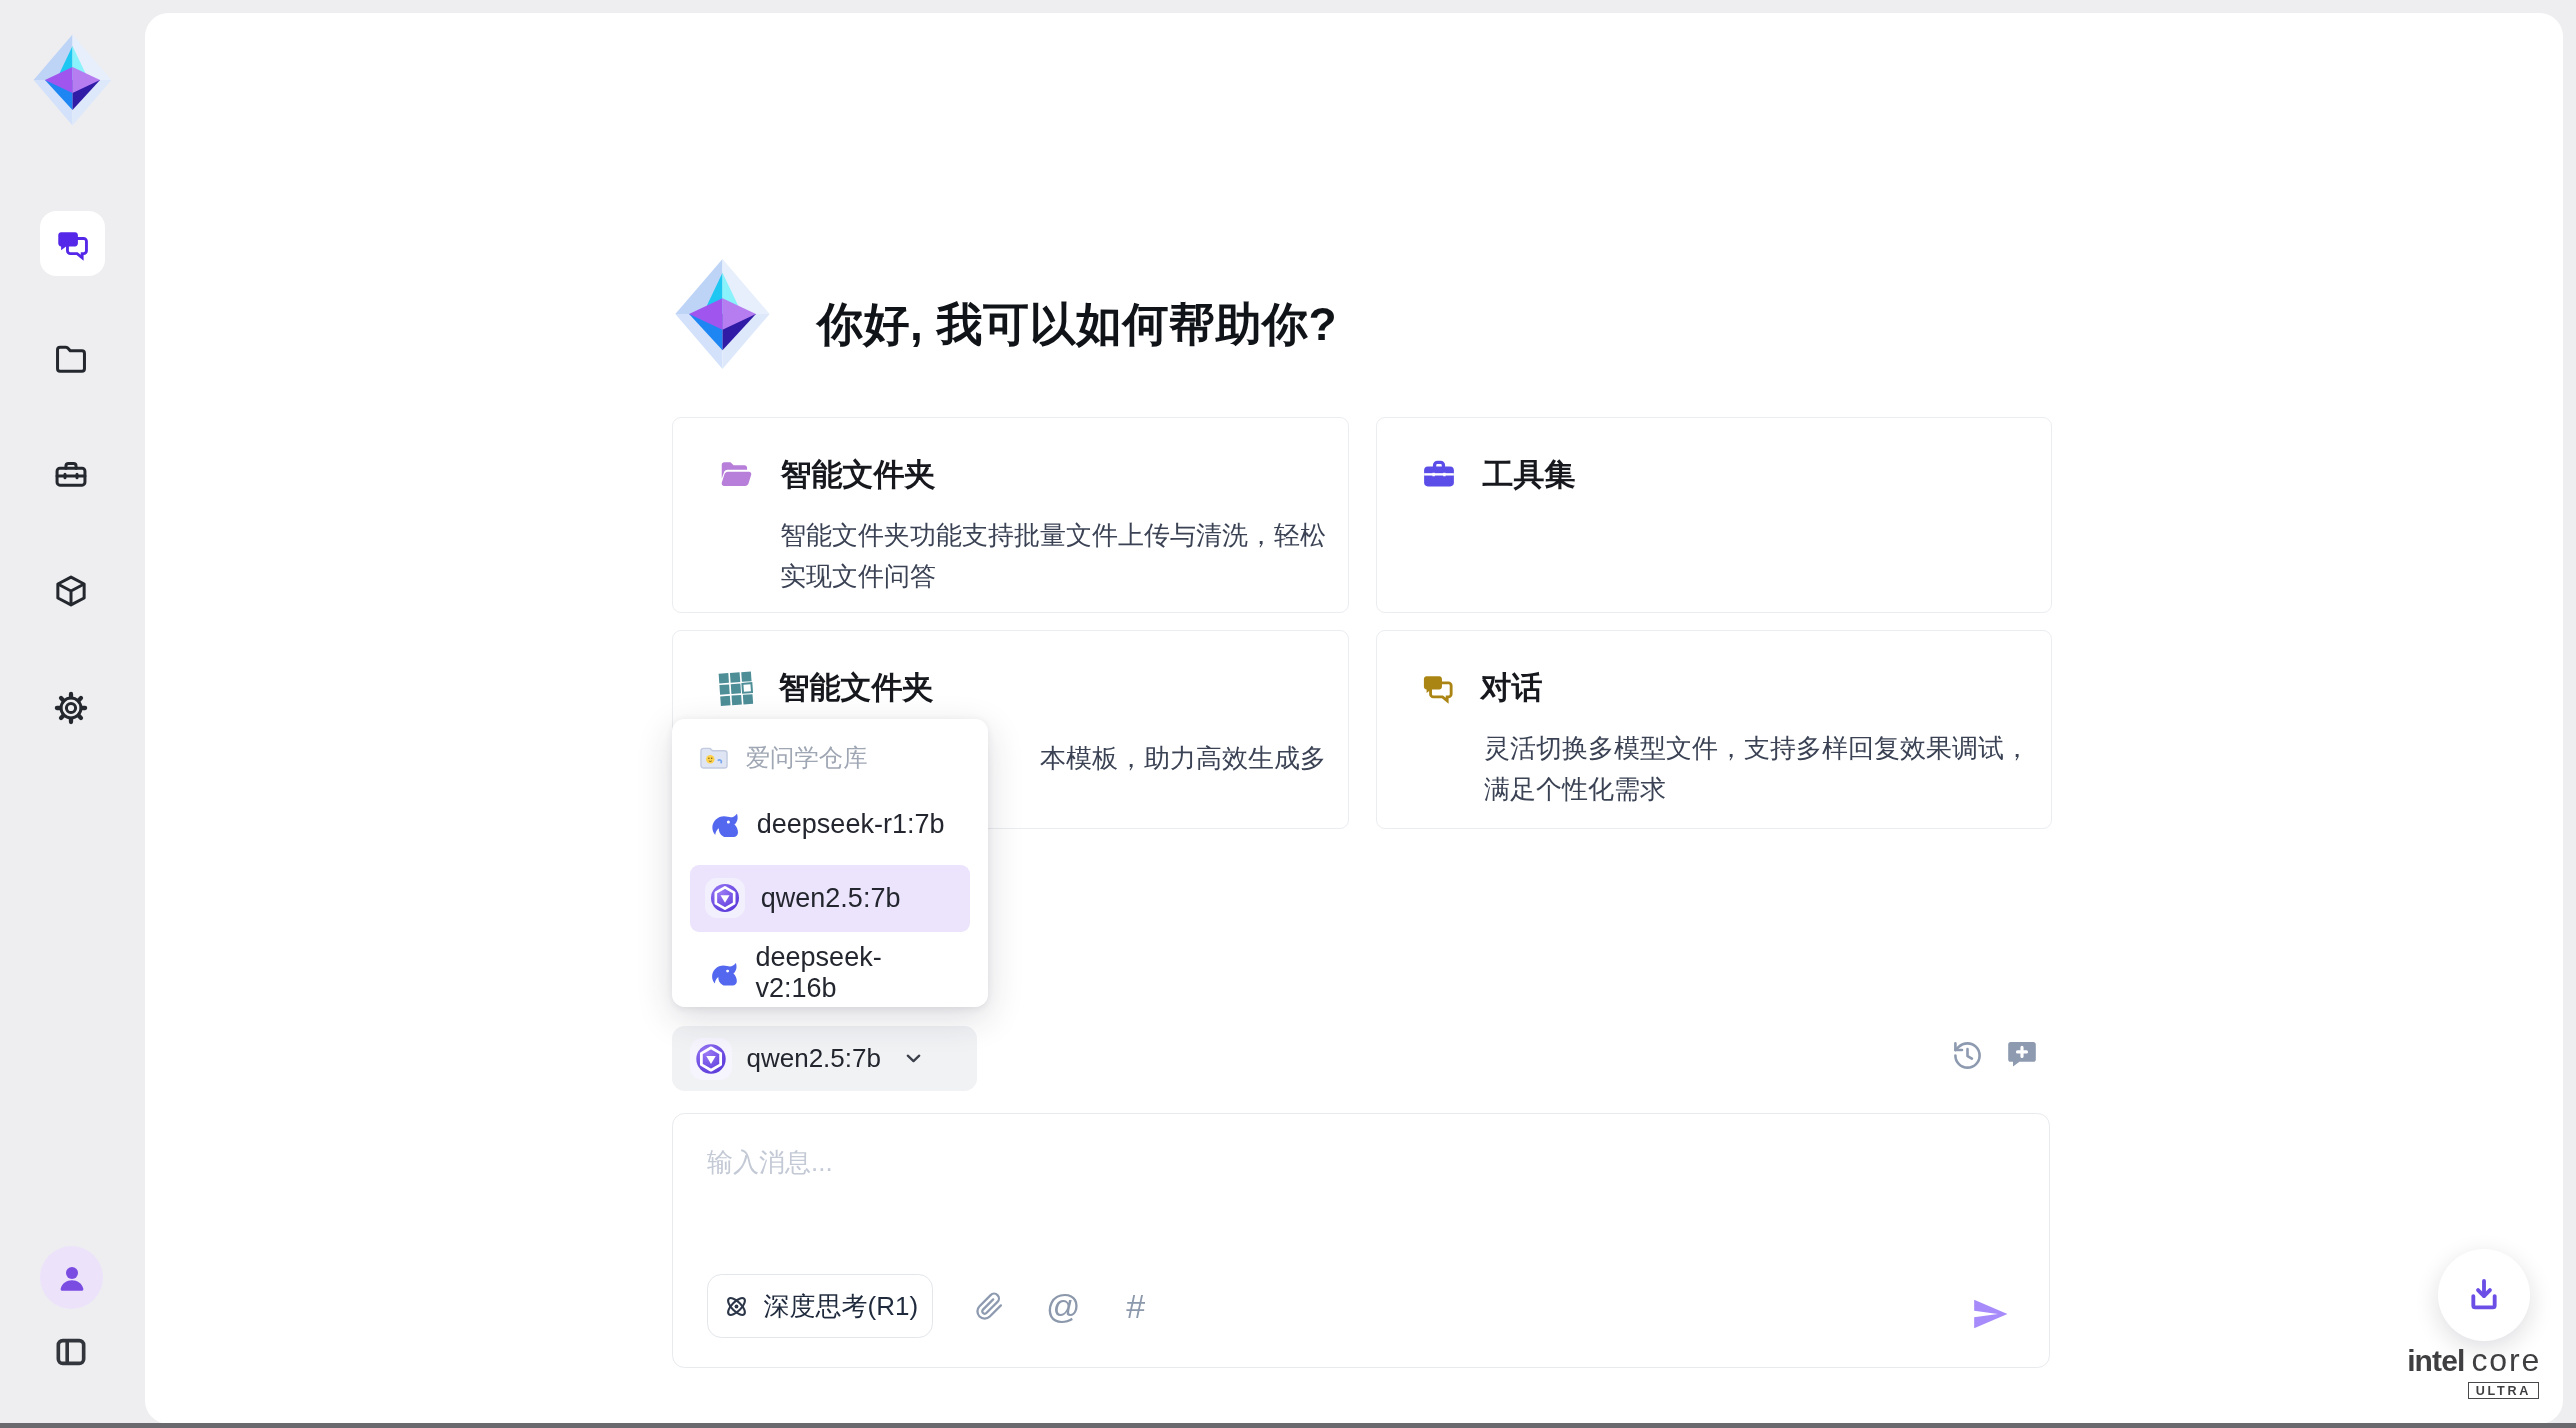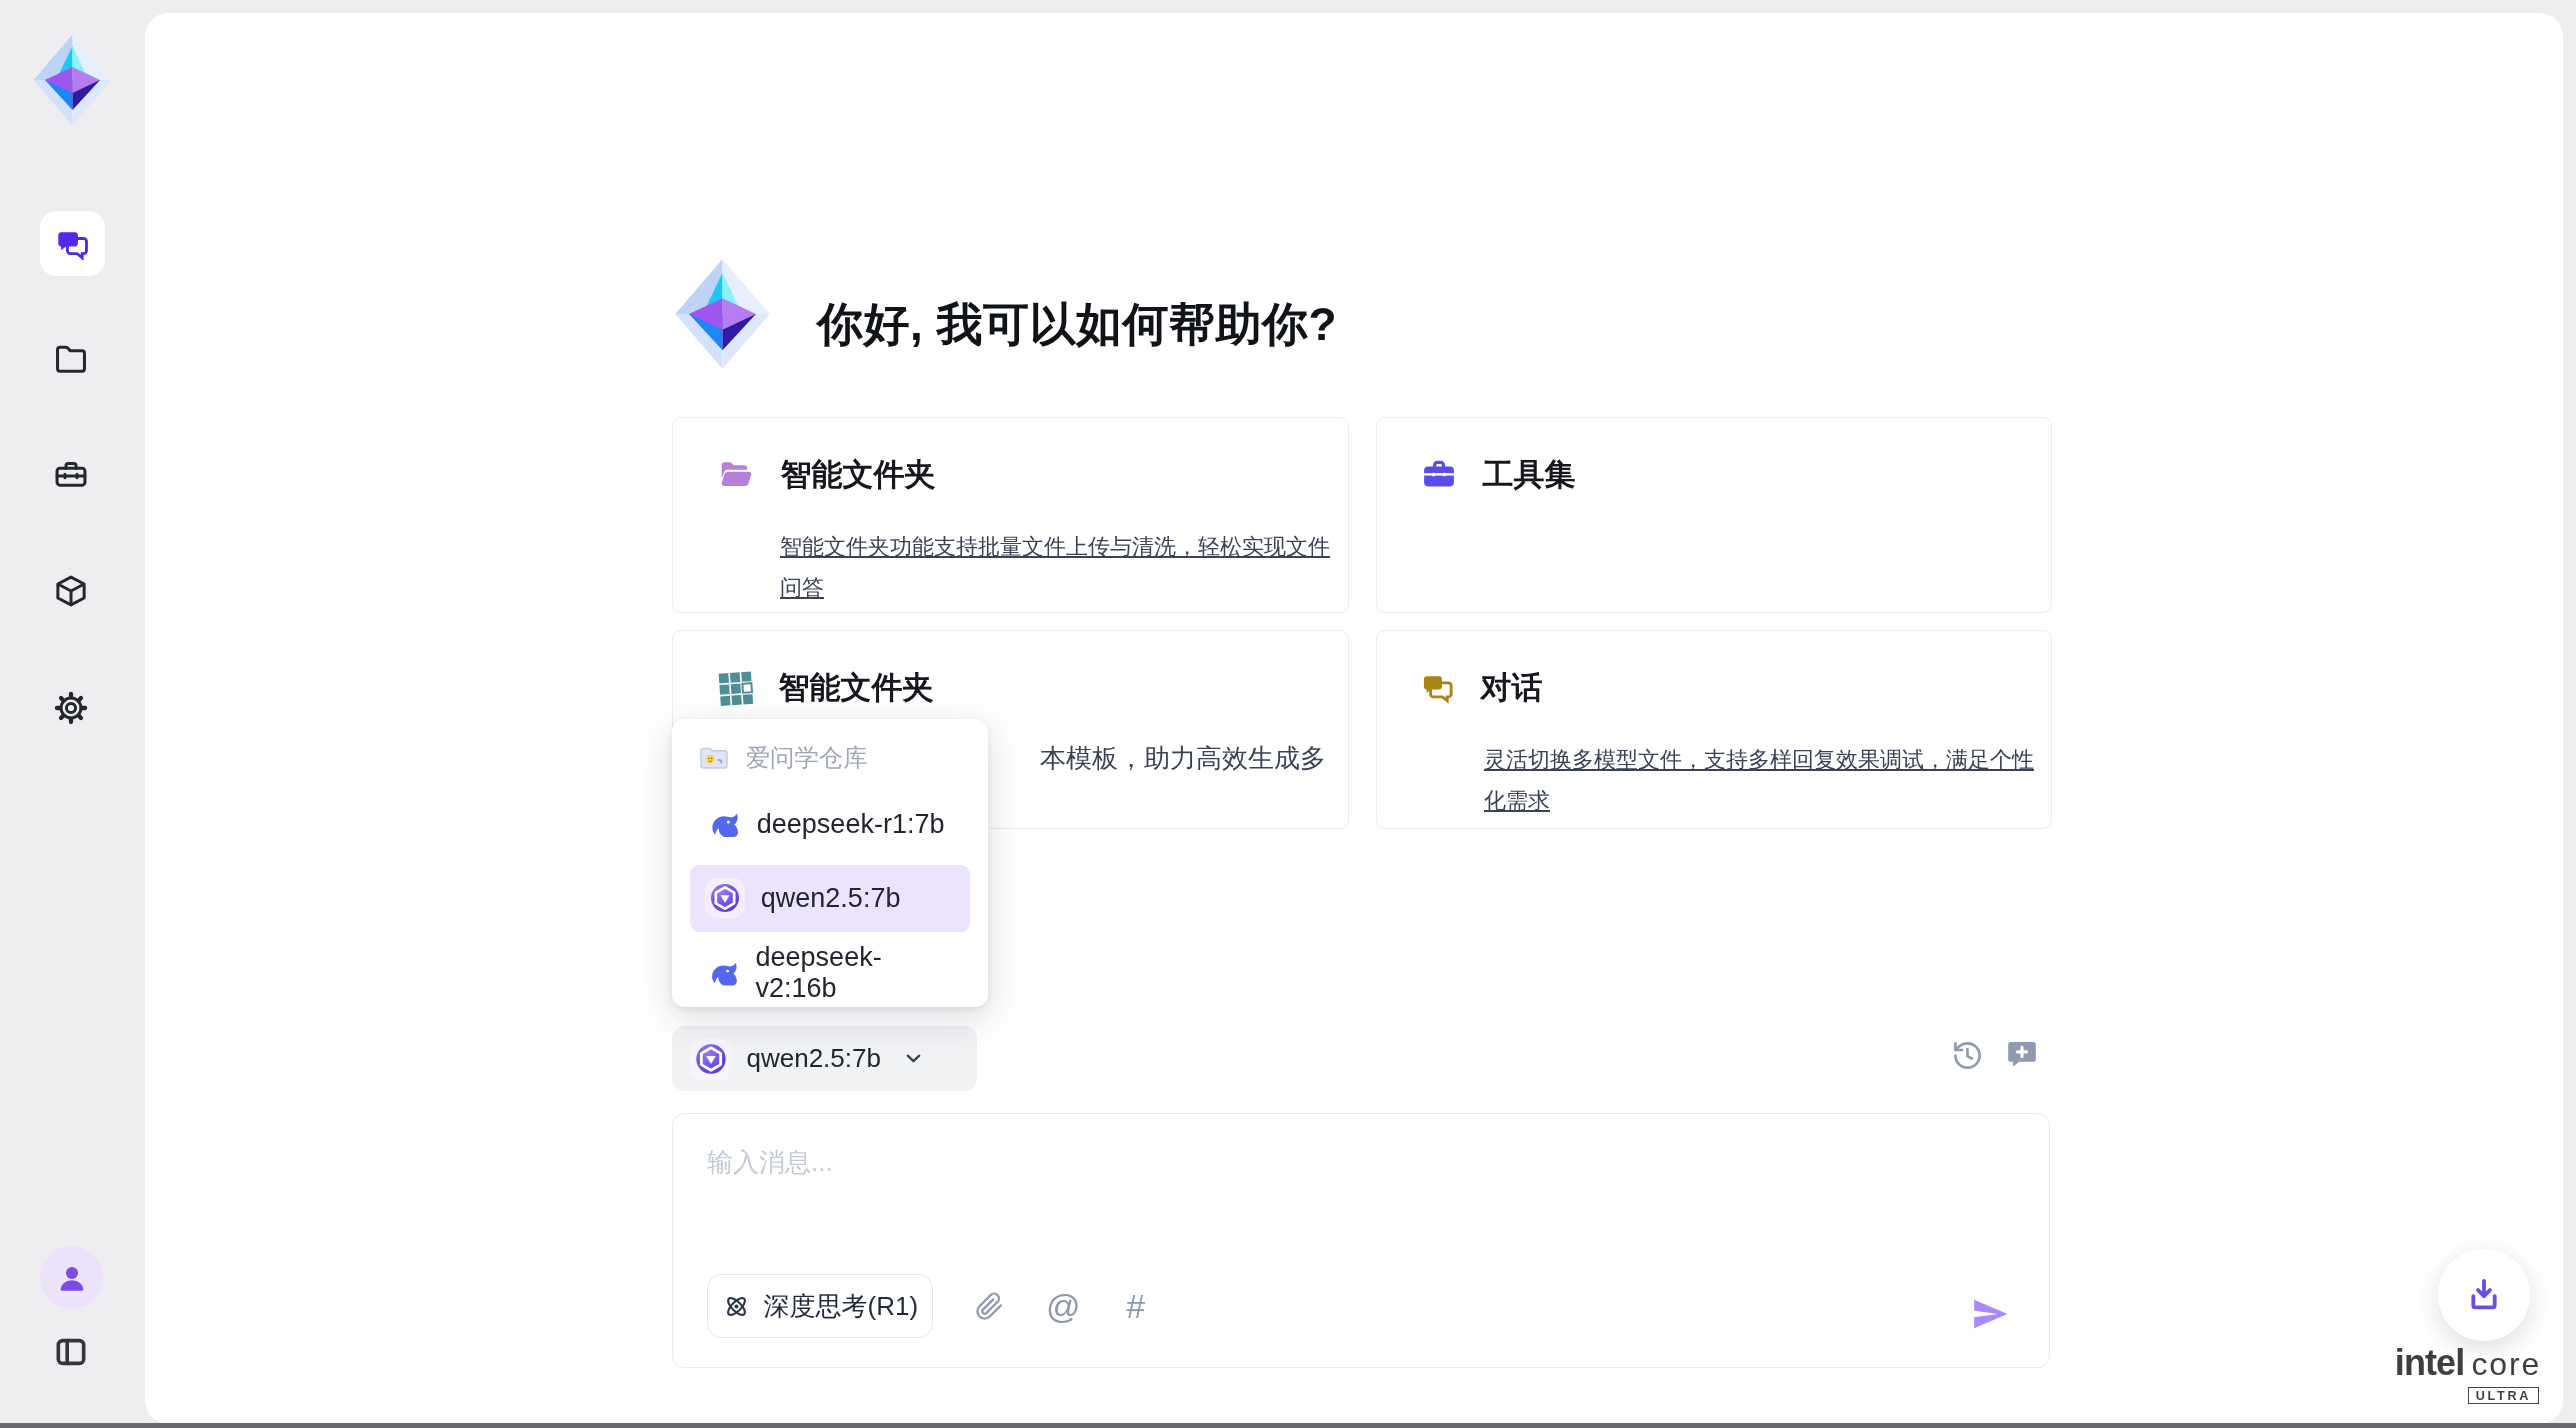--- a/index.html
+++ b/index.html
@@ -29,21 +29,21 @@
   .hero-logo { left:673px; top:257px; width:99px; height:114px; z-index:2; }
   .hero-title { left:817px; top:294px; font-size:46px; font-weight:700; letter-spacing:0.5px; color:#101317; z-index:2; }
 
   
   .card {
     position:absolute; background:#fff; border:1.8px solid #ebedf0; border-radius:9px;
     padding:36px 42px; z-index:2;
   }
   .card-head { display:flex; align-items:center; gap:23.5px;text-align:center; }
   .card-title { font-size:31px; font-weight:700; color:#16181d; }
-  .card-desc { margin-top:30px; padding-left:65px; width:623px; font-size:22px; line-height:41px; color:#3a4254;text-decoration:underline; }
+  .card-desc { margin-top:19px; padding-left:65px; width:623px; font-size:26px; line-height:41px; color:#3a4254; }
   .card3-desc { position:absolute; left:367px; top:107px; font-size:26px; line-height:41px; color:#3a4254; }
 
   
   .dropdown {
     left:672px; top:719px; width:316px; height:288px; background:#fff;
     border-radius:12.6px; box-shadow:0 11px 36px rgba(35,40,60,.16), 0 1.8px 7.2px rgba(35,40,60,.08);
     padding:12.6px 18px; z-index:10;
   }
   .dd-header { display:flex; align-items:center; gap:14.5px; height:52px; padding:0 7.2px; color:#a0a7b4; font-size:24.4px; }
   .dd-item { display:flex; align-items:center; gap:16.3px; height:67px; margin-top:7.2px; padding:0 14.5px; border-radius:9px; font-size:27px; color:#23262e; cursor:pointer; }
@@ -74,21 +74,21 @@
   .send-btn { position:absolute; right:38px; bottom:34px; width:42px; height:38px; cursor:pointer; }
 
   
   .fab {
     left:2438px; top:1249px; width:92px; height:92px; border-radius:50%;
     background:#fff; box-shadow:0 7.2px 25px rgba(20,20,40,.14);
     display:flex; align-items:center; justify-content:center; z-index:3; cursor:pointer;
   }
   .intel-wrap { left:2374px; top:1342px; width:167px; text-align:right; z-index:3; }
   .intel-row { display:flex; align-items:baseline; justify-content:flex-end; gap:7.2px; color:#3f3f41; }
-  .intel-word { font-size:36px; font-weight:700; letter-spacing:-0.9px; }
+  .intel-word { font-size:30px; font-weight:700; letter-spacing:-0.9px; }
   .core-word { font-size:32px; font-weight:400; letter-spacing:1.8px; }
   .ultra-badge { display:inline-block; margin-top:2.7px; margin-right:1.8px; border:1.8px solid #48484a; padding:0.9px 7.2px; font-size:12.6px; font-weight:700; letter-spacing:2.7px; color:#3f3f41; }
 </style>
 </head>
 <body>
 
 <div class="abs main-panel"></div>
 
 <div class="abs sidebar">
 

